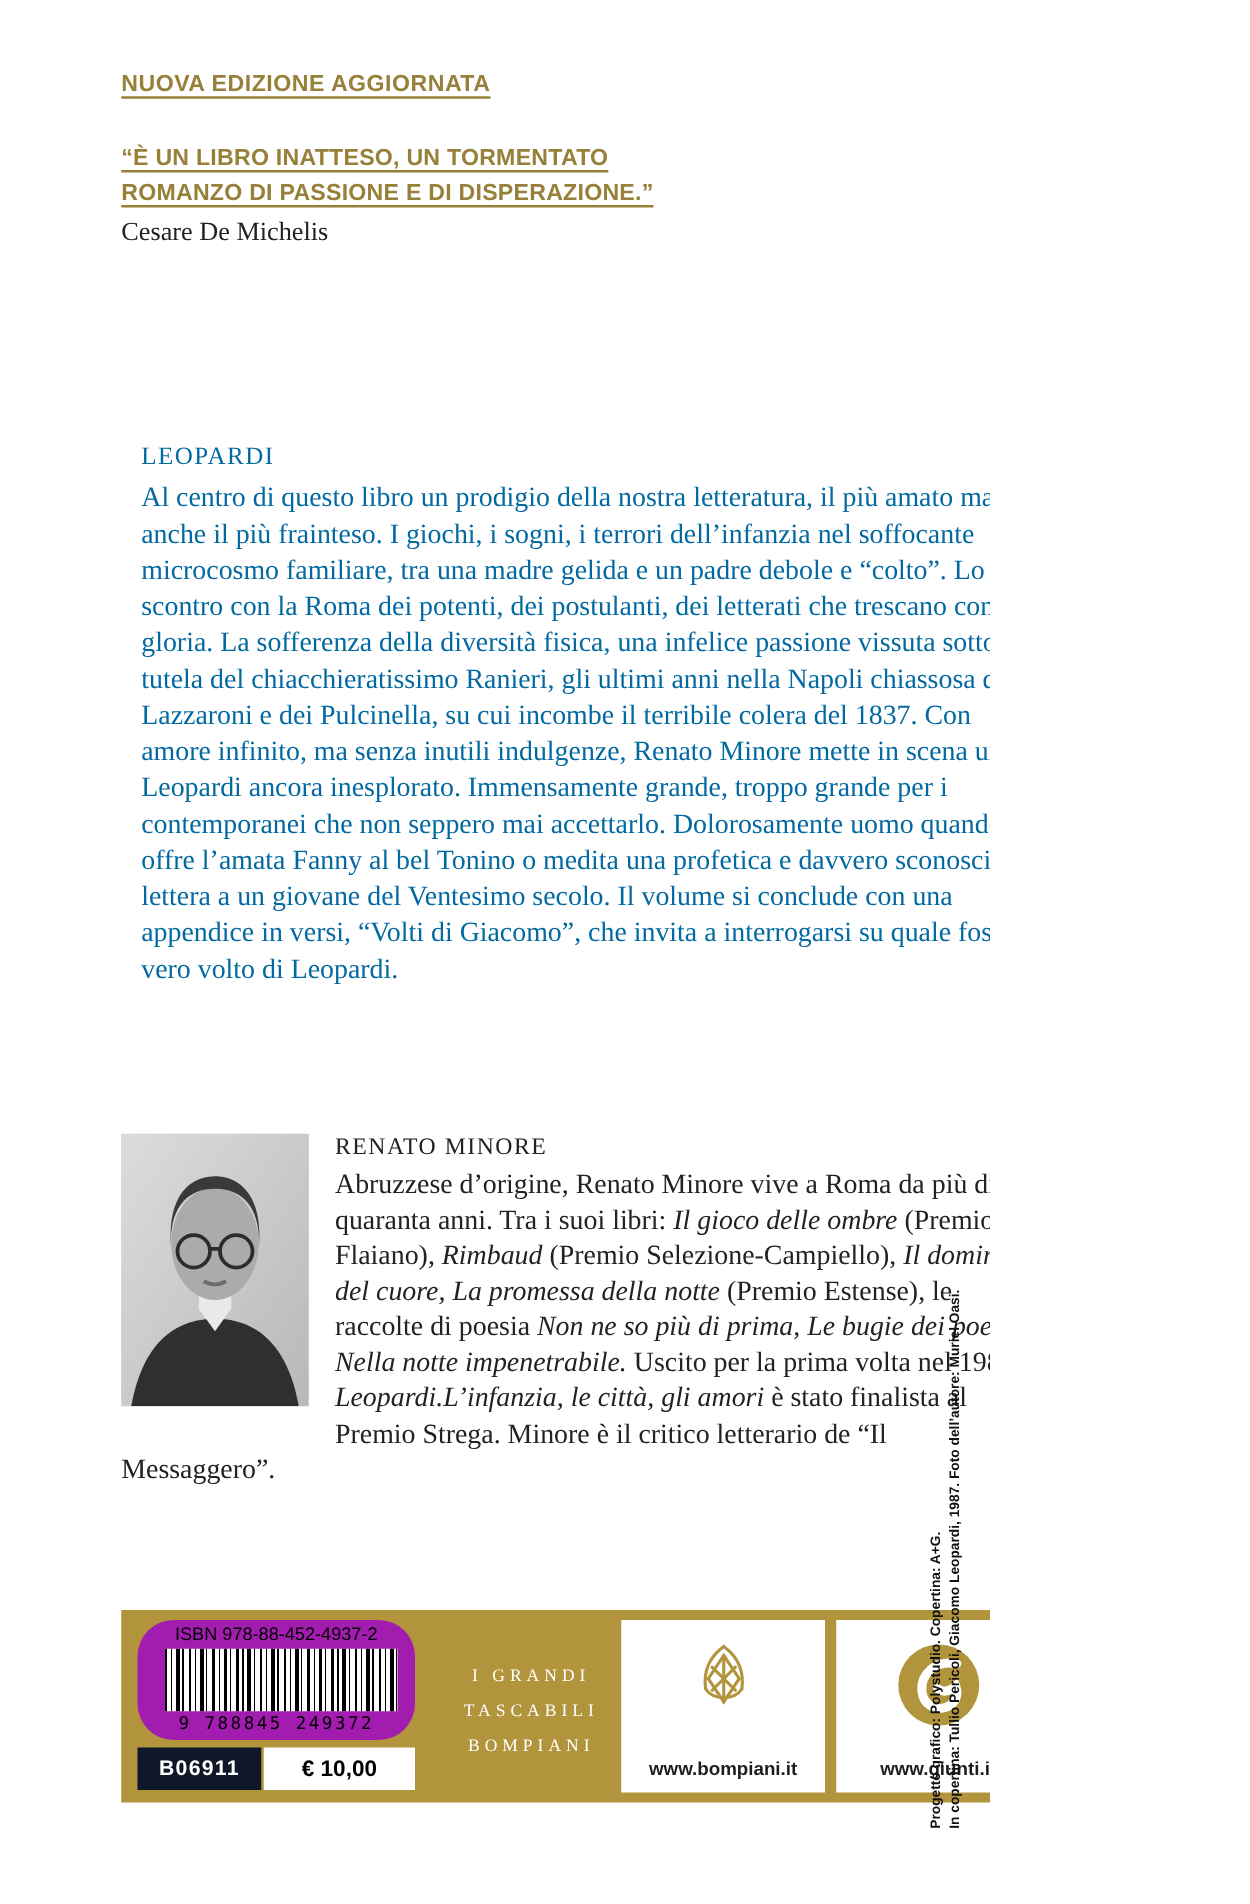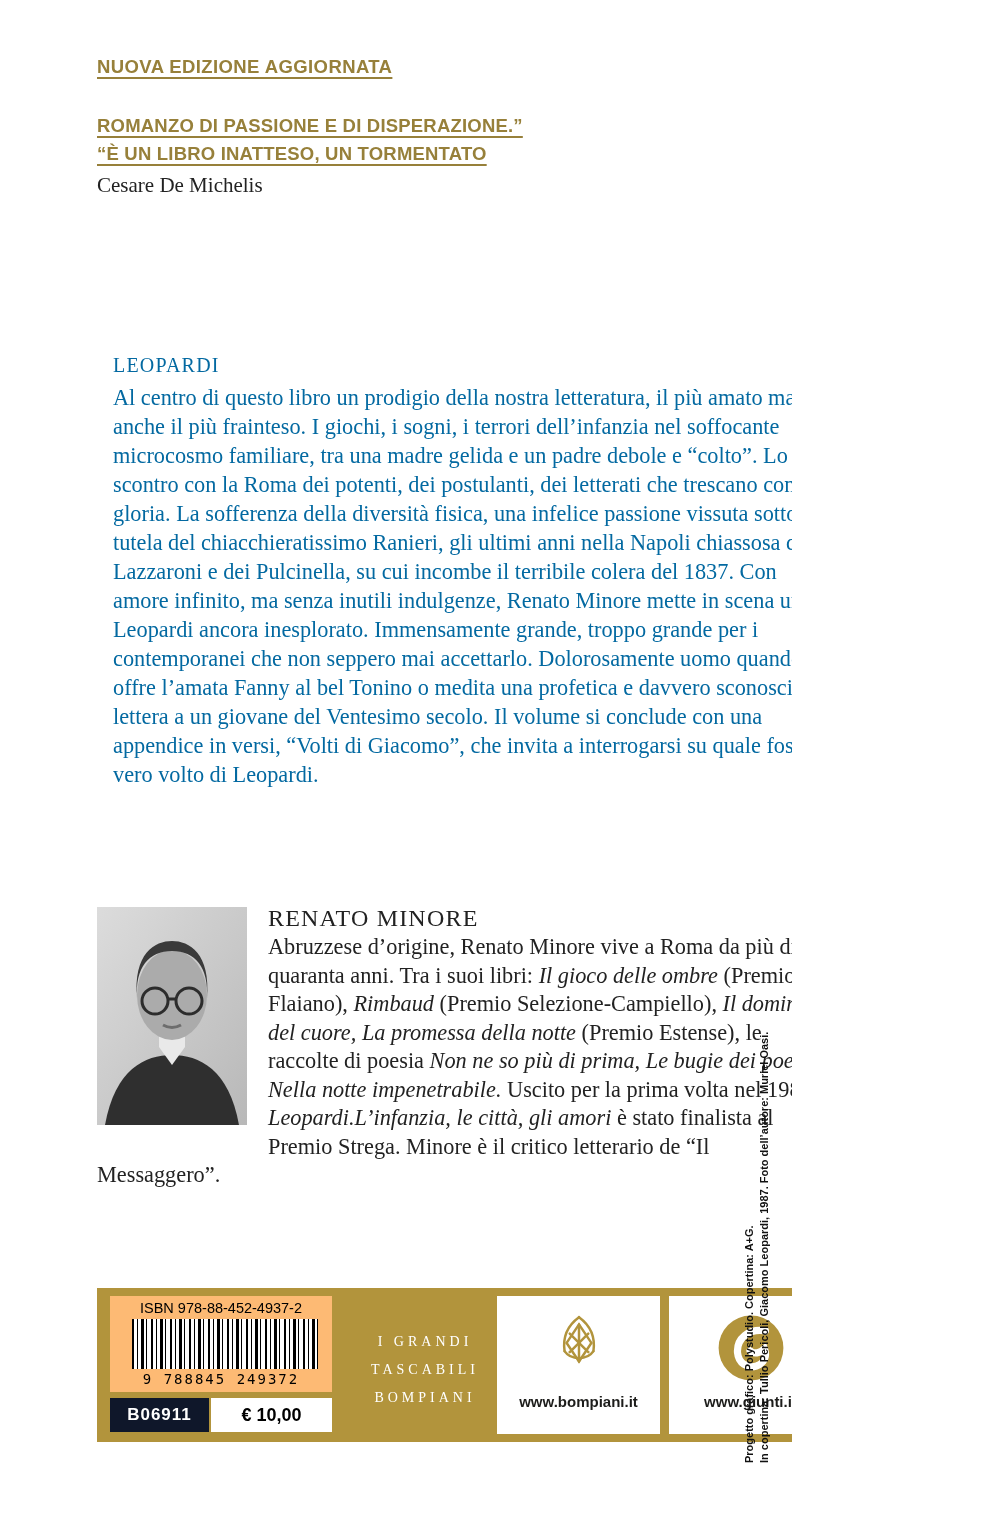--- a/index.html
+++ b/index.html
@@ -54,33 +54,33 @@
   .author-section{
     position:absolute;left:97px;top:903px;width:722px;
     font-size:22.3px;line-height:28.5px;color:#222;
   }
   .author-photo{
     float:left;width:150px;height:218px;margin:4px 21px 14px 0;
     background:#cfcfcf;
   }
   .author-photo svg{display:block;width:100%;height:100%;}
   .author-name{
-    font-size:24px;letter-spacing:1.2px;line-height:30px;
+    font-size:19px;letter-spacing:1.2px;line-height:30px;
   }
   .author-bio{margin:0;}
   .it{font-style:italic;}
 
   
   .footer-band{
     position:absolute;left:97px;top:1288px;width:735px;height:154px;
     background:var(--gold);
   }
   .isbn-box{
     position:absolute;left:13px;top:8px;width:222px;height:96px;
-    background:#fdba74;text-align:center;
+    background:#a21caf;text-align:center;border-radius:29px;
   }
   .isbn-label{
     font-family:"Liberation Sans","DejaVu Sans",sans-serif;
     font-size:14.5px;padding-top:4px;color:#000;
   }
   .barcode{
     height:50px;margin:3px 14px 0 22px;background-color:#fff;
     background-image:repeating-linear-gradient(90deg,
       #000 0 2px, transparent 2px 5px,
       #000 5px 6px, transparent 6px 9px,
@@ -106,21 +106,21 @@
     display:flex;align-items:center;justify-content:center;
   }
   .series-title{
     position:absolute;left:243px;top:40px;width:170px;
     color:#fff;text-align:center;
     font-size:14px;letter-spacing:4px;line-height:28px;
   }
   .logo-box{
     position:absolute;top:8px;width:163px;height:138px;background:#fff;
     display:flex;flex-direction:column;align-items:center;justify-content:space-between;
-    padding:16px 0 24px 0;box-sizing:border-box;
+    padding:16px 0 10px 0;box-sizing:border-box;
   }
   .logo-box.bompiani{left:400px;}
   .logo-box.giunti{left:572px;justify-content:space-between;}
   .logo-url{
     font-family:"Liberation Sans","DejaVu Sans",sans-serif;
     font-weight:bold;font-size:15px;color:#1d1d1b;
   }
 
   
   .credits-vertical{
@@ -132,22 +132,22 @@
   }
 </style>
 </head>
 <body>
 
 <div class="cover">
 
   <div class="edition-heading">NUOVA EDIZIONE AGGIORNATA</div>
 
   <div class="review-quote">
+    <span>“È UN LIBRO INATTESO, UN TORMENTATO</span>
     <span>ROMANZO DI PASSIONE E DI DISPERAZIONE.”</span>
-    <span>“È UN LIBRO INATTESO, UN TORMENTATO</span>
   </div>
 
   <div class="quote-attribution">Cesare De Michelis</div>
 
   <div class="synopsis">
     <div class="synopsis-title">LEOPARDI</div>
     <div>Al centro di questo libro un prodigio della nostra letteratura, il più amato ma anche il più frainteso. I giochi, i sogni, i terrori dell’infanzia nel soffocante microcosmo familiare, tra una madre gelida e un padre debole e “colto”. Lo scontro con la Roma dei potenti, dei postulanti, dei letterati che trescano con la gloria. La sofferenza della diversità fisica, una infelice passione vissuta sotto la tutela del chiacchieratissimo Ranieri, gli ultimi anni nella Napoli chiassosa dei Lazzaroni e dei Pulcinella, su cui incombe il terribile colera del 1837. Con amore infinito, ma senza inutili indulgenze, Renato Minore mette in scena un Leopardi ancora inesplorato. Immensamente grande, troppo grande per i contemporanei che non seppero mai accettarlo. Dolorosamente uomo quando offre l’amata Fanny al bel Tonino o medita una profetica e davvero sconosciuta lettera a un giovane del Ventesimo secolo. Il volume si conclude con una appendice in versi, “Volti di Giacomo”, che invita a interrogarsi su quale fosse il vero volto di Leopardi.</div>
   </div>
 
   <div class="author-section">

